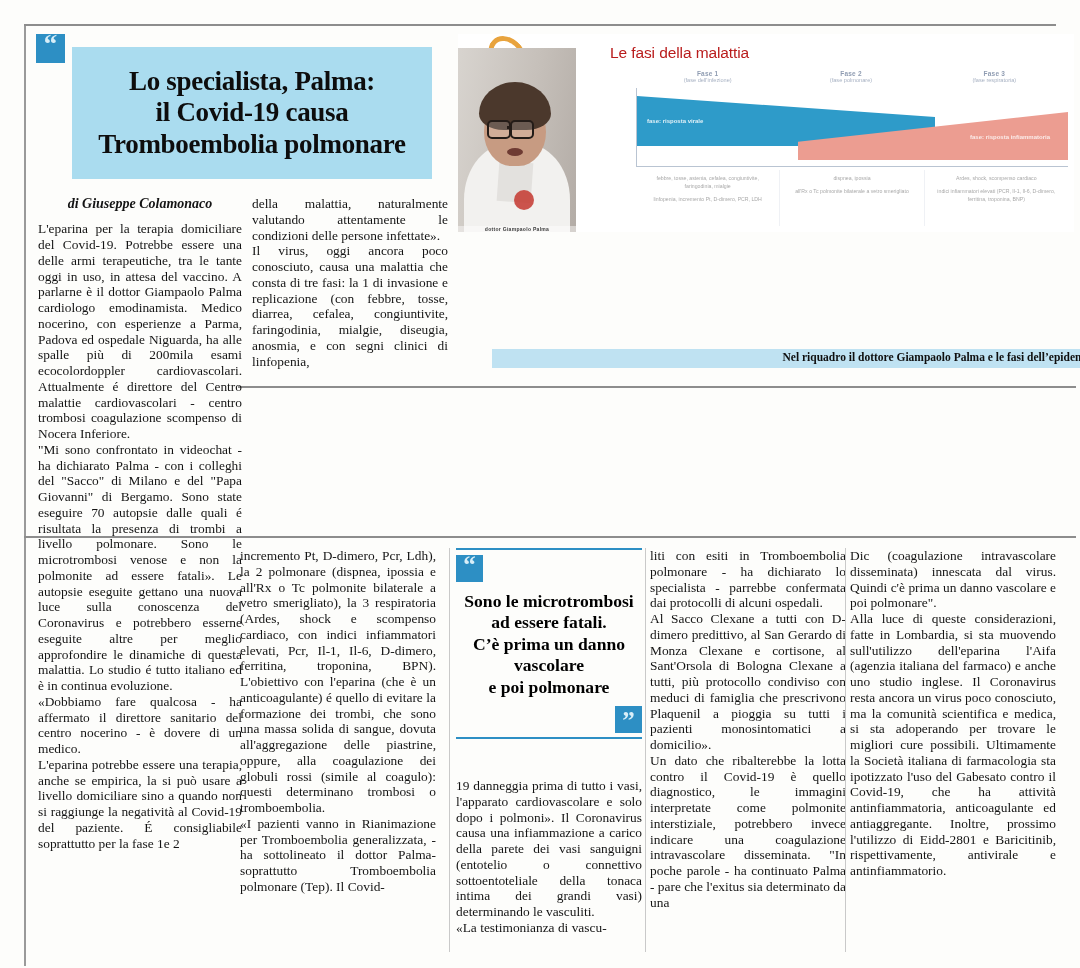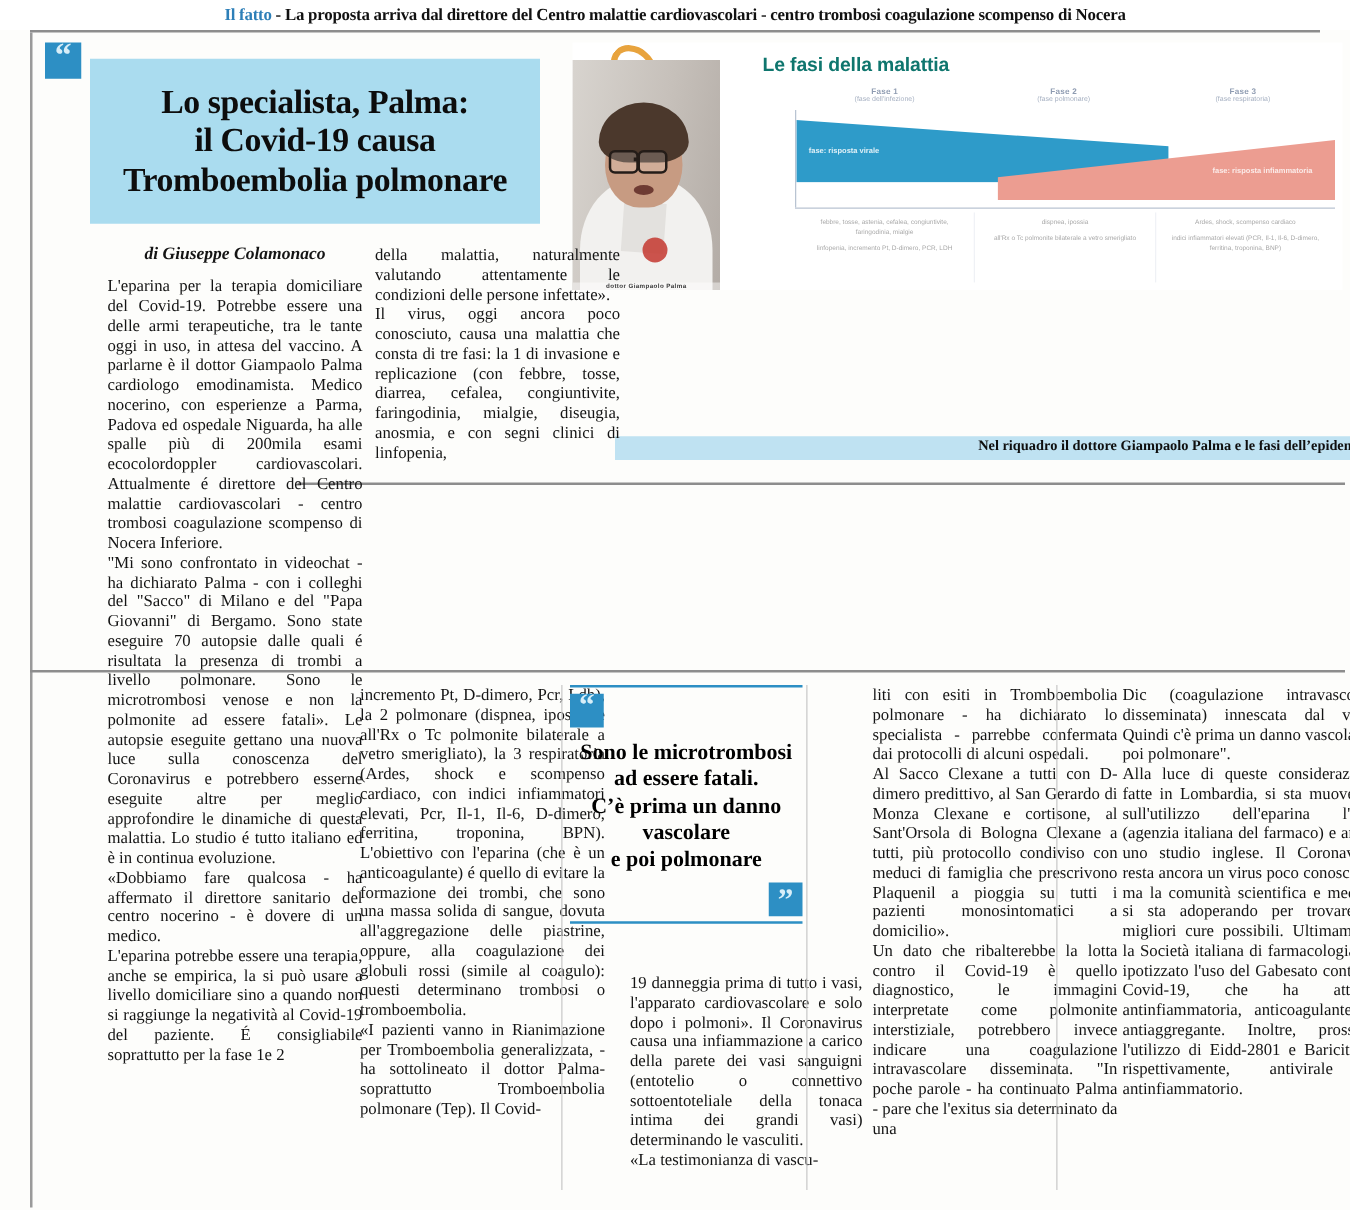--- a/index.html
+++ b/index.html
@@ -215,22 +215,22 @@
   .chart-area {
     position: absolute;
     left: 124px; top: 0;
     width: 492px; height: 198px;
   }
   .chart-title {
     position: absolute;
     left: 28px; top: 10px;
     font-family: "Liberation Sans", sans-serif;
     font-size: 15.5px;
-    font-weight: bold;
-    color: #0f766e;
+    font-weight: normal;
+    color: #b91c1c;
     letter-spacing: -0.1px;
   }
   .phase-heads {
     position: absolute;
     left: 54px; top: 36px;
     width: 430px; height: 22px;
     display: flex;
   }
   .phase-head {
     flex: 1;
@@ -385,21 +385,20 @@
   
   .col {
     position: absolute;
     font-family: "Liberation Serif", serif;
     font-size: 13.4px;
     line-height: 1.175;
     text-align: justify;
     color: #141414;
     -webkit-hyphens: auto;
     hyphens: auto;
-    margin-left: 48px;
   }
   .col p { margin: 0; text-indent: 0; }
   .byline {
     font-family: "Liberation Serif", serif;
     font-weight: bold;
     font-style: italic;
     font-size: 14px;
     text-align: center;
     margin-bottom: 9px !important;
   }
@@ -467,27 +466,20 @@
     width: 1px;
     background: #c9c9c9;
     top: 548px; height: 404px;
   }
 </style>
 </head>
 <body>
 
 <div class="page">
 
-  <div class="kicker-bar">
-    <div class="kicker-inner">
-      <span class="kicker-label">Il fatto</span>
-      <span class="kicker-sep">-</span>
-      <span class="kicker-text">La proposta arriva dal direttore del Centro malattie cardiovascolari - centro trombosi coagulazione scompenso di Nocera</span>
-    </div>
-  </div>
   <div class="rule-top"></div>
   <div class="edge-rule"></div>
 
   <div class="head-panel">
     <h1>Lo specialista, Palma:<br>il Covid-19 causa<br>Tromboembolia polmonare</h1>
   </div>
   <div class="quote-mark-tl">“</div>
 
   <div class="info-card">
 

